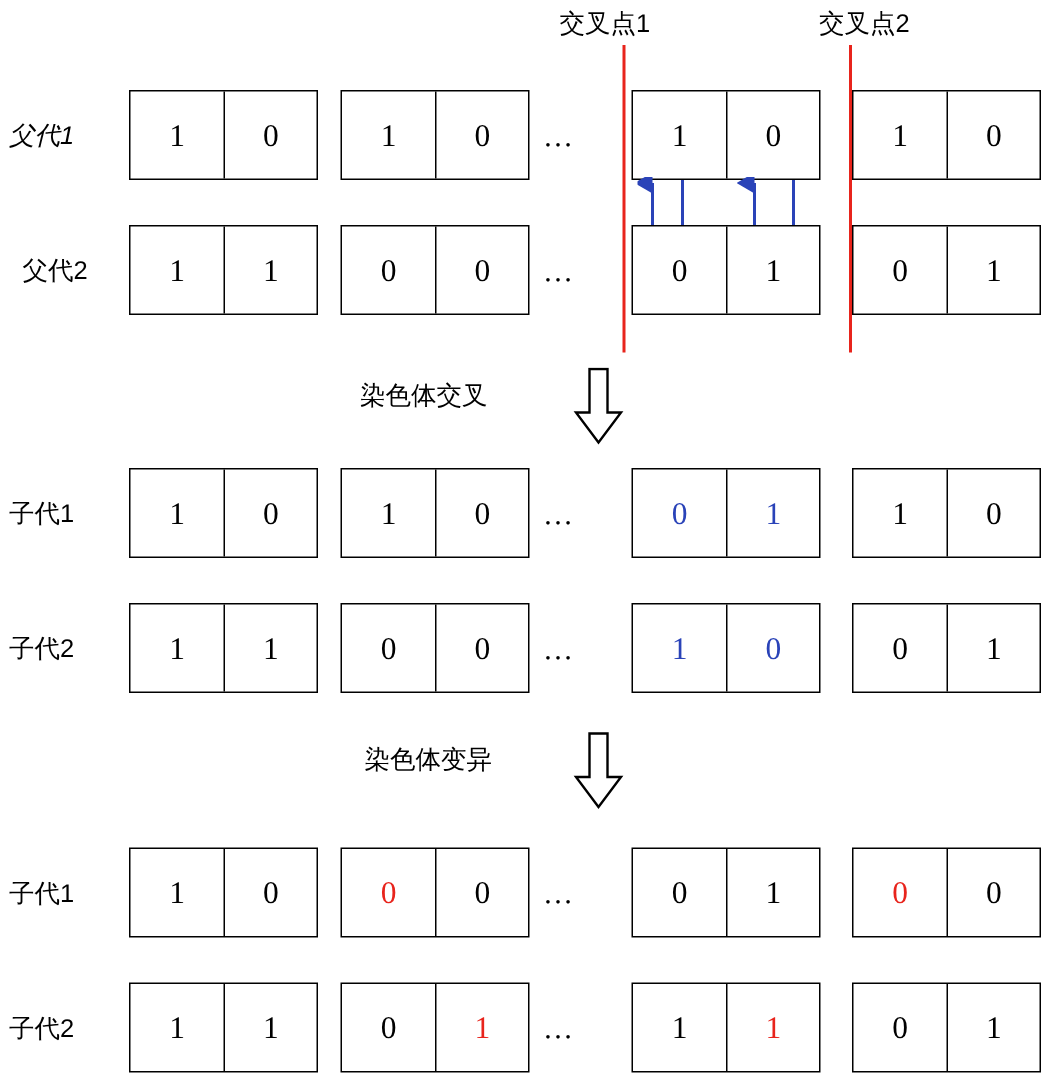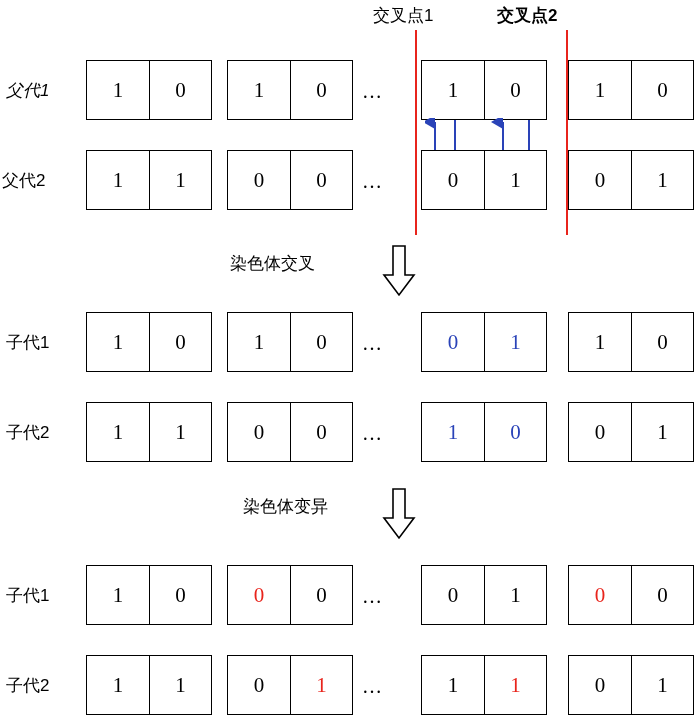--- a/index.html
+++ b/index.html
@@ -86,21 +86,21 @@
   .swap-arrows {
     position: absolute;
   }
 </style>
 </head>
 <body>
 
 <div class="stage">
 
   <div class="cp-label" style="left:373px; top:4px;">交叉点1</div>
-  <div class="cp-label" style="left:497px; top:4px;font-weight:bold;">交叉点2</div>
+  <div class="cp-label" style="left:546px; top:4px;">交叉点2</div>
 
   <div class="red-line" style="left:415px; top:30px; height:205px;"></div>
   <div class="red-line" style="left:566px; top:30px; height:205px;"></div>
 
   <div class="row-label" style="left:6px; top:79px;font-style:italic;">父代1</div>
   <div class="group" style="left:86px; top:60px;">
     <div class="cell">1</div>
     <div class="cell">0</div>
   </div>
   <div class="group" style="left:227px; top:60px;">
@@ -125,40 +125,40 @@
       <marker id="ahD" markerWidth="7" markerHeight="7" refX="3.5" refY="6" orient="auto">
         <path d="M0,0 L7,0 L3.5,6 Z" fill="#2a43b8"></path>
       </marker>
     </defs>
     <line x1="10" y1="42" x2="10" y2="4" stroke="#2a43b8" stroke-width="2" marker-end="url(#ahU)"></line>
     <line x1="30" y1="2" x2="30" y2="40" stroke="#2a43b8" stroke-width="2" marker-end="url(#ahD)"></line>
     <line x1="78" y1="42" x2="78" y2="4" stroke="#2a43b8" stroke-width="2" marker-end="url(#ahU)"></line>
     <line x1="104" y1="2" x2="104" y2="40" stroke="#2a43b8" stroke-width="2" marker-end="url(#ahD)"></line>
   </svg>
 
-  <div class="row-label" style="left:2px; top:169px;">父代2</div>
+  <div class="row-label" style="left:15px; top:169px;">父代2</div>
   <div class="group" style="left:86px; top:150px;">
     <div class="cell">1</div>
     <div class="cell">1</div>
   </div>
   <div class="group" style="left:227px; top:150px;">
     <div class="cell">0</div>
     <div class="cell">0</div>
   </div>
   <div class="ellipsis" style="left:362px; top:170px;">…</div>
   <div class="group" style="left:421px; top:150px;">
     <div class="cell">0</div>
     <div class="cell">1</div>
   </div>
   <div class="group" style="left:568px; top:150px;">
     <div class="cell">0</div>
     <div class="cell">1</div>
   </div>
 
-  <div class="stage-text" style="left:230px; top:252px;text-align:center;">染色体交叉</div>
+  <div class="stage-text" style="left:240px; top:252px;text-align:center;">染色体交叉</div>
   <svg class="big-arrow" style="left:382px; top:245px;" width="34" height="52" viewBox="0 0 34 52">
     <path d="M11,1 L23,1 L23,30 L32,30 L17,50 L2,30 L11,30 Z" fill="#ffffff" stroke="#000000" stroke-width="1.6"></path>
   </svg>
 
   <div class="row-label" style="left:6px; top:331px;">子代1</div>
   <div class="group" style="left:86px; top:312px;">
     <div class="cell">1</div>
     <div class="cell">0</div>
   </div>
   <div class="group" style="left:227px; top:312px;">

